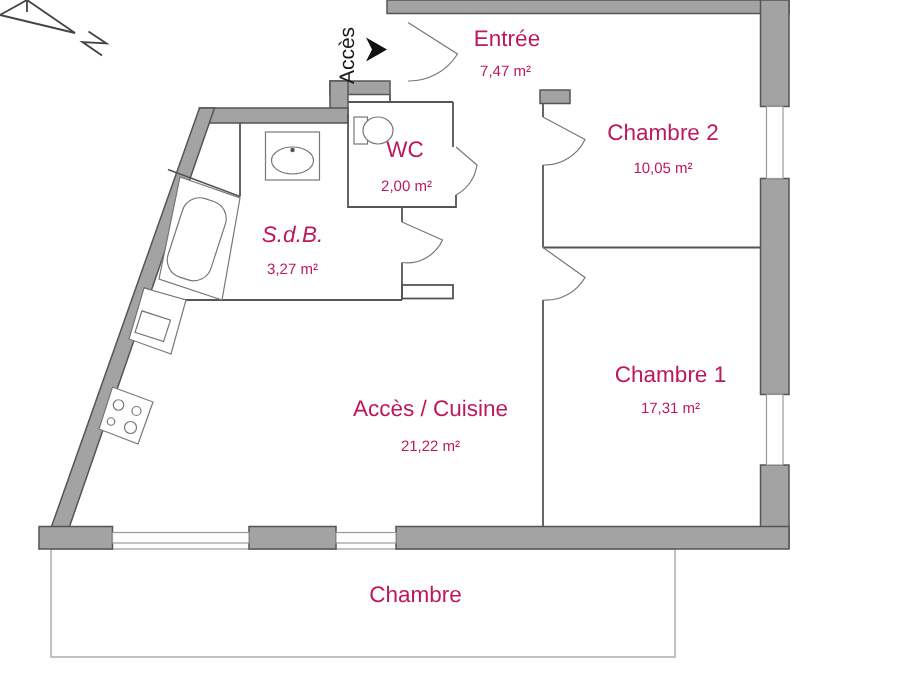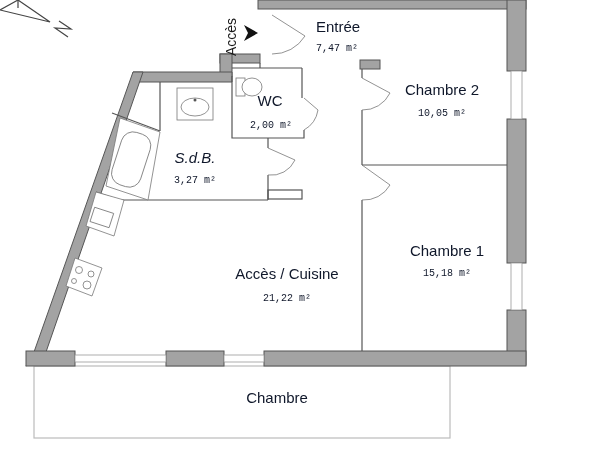--- a/index.html
+++ b/index.html
@@ -3,23 +3,23 @@
   <meta charset="utf-8">
   <style>
     html, body { margin: 0; padding: 0; background: #ffffff; }
     body { width: 600px; height: 450px; position: relative; overflow: hidden; font-family: "Liberation Sans", sans-serif; }
     svg.plan { position: absolute; left: 0; top: 0; }
     .wall { fill: #a3a3a3; stroke: #555555; stroke-width: 1; }
     .thin { fill: none; stroke: #555555; stroke-width: 1.2; }
     .fix { fill: #ffffff; stroke: #777777; stroke-width: 0.8; }
     .win { fill: #ffffff; stroke: #999999; stroke-width: 0.8; }
     .door { fill: none; stroke: #777777; stroke-width: 0.8; }
-    .label { position: absolute; color: #0f172a; white-space: nowrap; transform: translate(-50%, -50%); }
+    .label { position: absolute; color: #be185d; white-space: nowrap; transform: translate(-50%, -50%); }
     .room-name { font-size: 15px; }
-    .room-area { font-size: 10px; font-family: Liberation Mono, monospace; }
+    .room-area { font-size: 10px; }
     .access { position: absolute; font-size: 14px; color: #1a1a1a; transform: translate(-50%, -50%) rotate(-90deg); white-space: nowrap; }
   </style>
 </head>
 <body>
 
 <svg class="plan" width="600" height="450" viewBox="0 0 600 450">
 
   <g>
     <polyline points="0,10 18,0 50,22 0,10" fill="none" stroke="#444" stroke-width="1.2"></polyline>
     <line x1="18" y1="0" x2="18" y2="8" stroke="#444" stroke-width="1.2"></line>
@@ -124,18 +124,18 @@
 <div class="label room-name" style="left:270px; top:100px;">WC</div>
 <div class="label room-area" style="left:271px; top:125px;">2,00 m²</div>
 
 <div class="label room-name" style="left:195px; top:157px;font-style:italic;">S.d.B.</div>
 <div class="label room-area" style="left:195px; top:180px;">3,27 m²</div>
 
 <div class="label room-name" style="left:442px; top:89px;">Chambre 2</div>
 <div class="label room-area" style="left:442px; top:113px;">10,05 m²</div>
 
 <div class="label room-name" style="left:447px; top:250px;">Chambre 1</div>
-<div class="label room-area" style="left:447px; top:273px;">15,18 m²</div>
+<div class="label room-area" style="left:447px; top:273px;">17,31 m²</div>
 
 <div class="label room-name" style="left:287px; top:273px;">Accès / Cuisine</div>
 <div class="label room-area" style="left:287px; top:298px;">21,22 m²</div>
 
 <div class="label room-name" style="left:277px; top:397px;">Chambre</div>
 
 </body></html>

